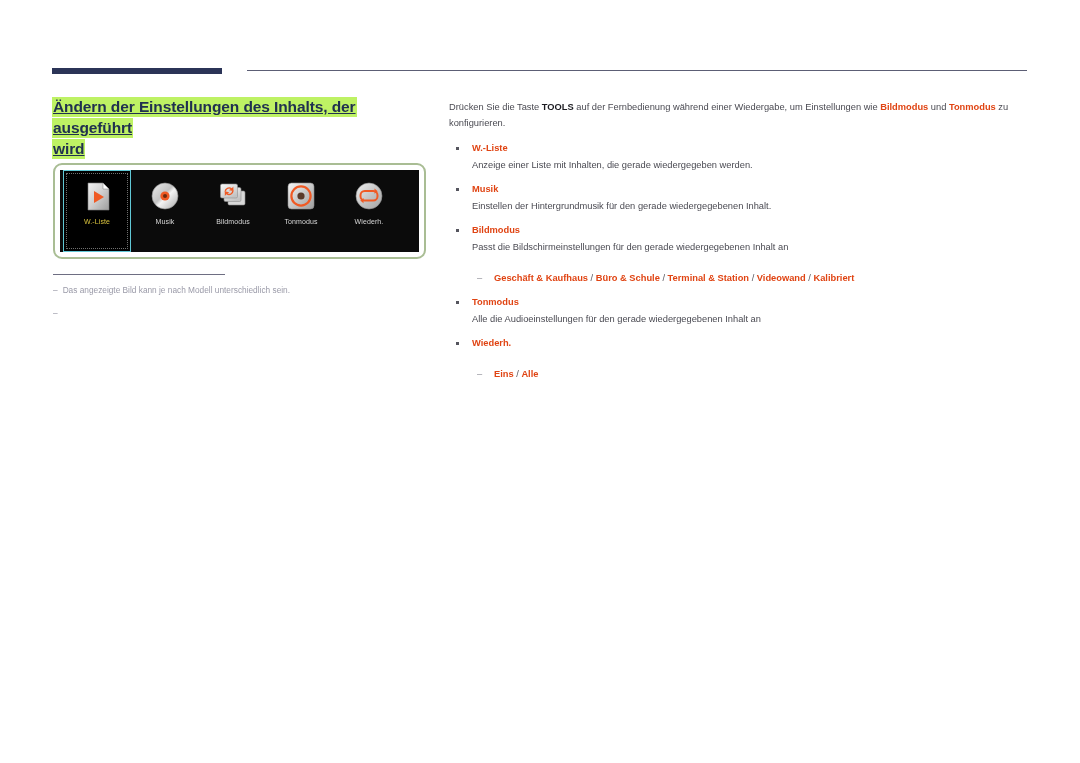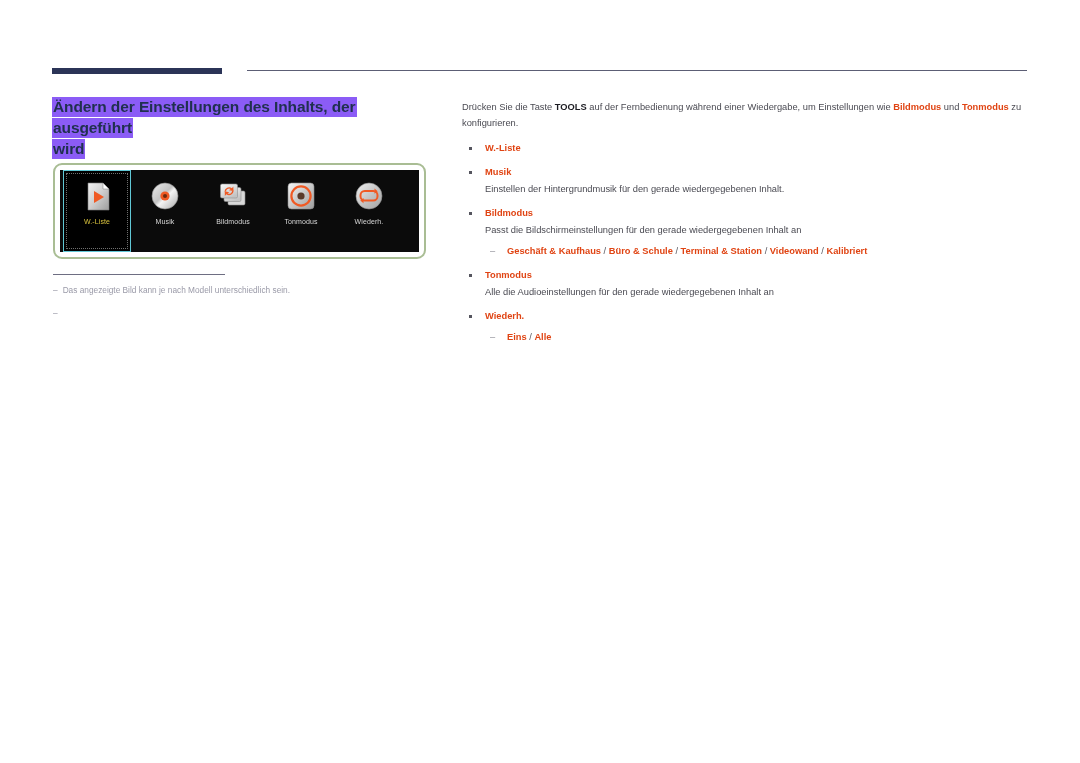--- a/index.html
+++ b/index.html
@@ -44,24 +44,25 @@
   }
   .page-title {
     font-size: 15.5px;
     font-weight: bold;
     color: #20304f;
     line-height: 21px;
     margin: 0;
     letter-spacing: -0.1px;
   }
   .page-title .hl {
-    background: #8b5cf6;
+    background: #bef264;
     box-decoration-break: clone;
     -webkit-box-decoration-break: clone;
     padding: 1px 1px 2px 1px;
+    text-decoration: underline;
   }
 
   
   .device-frame {
     position: absolute;
     left: 53px;
     top: 163px;
     width: 373px;
     height: 96px;
     border: 2px solid #a9bd94;
@@ -153,21 +154,21 @@
     flex: 0 0 auto;
   }
   .note b {
     color: #3b3b45;
     font-weight: bold;
   }
 
   
   .right-col {
     position: absolute;
-    left: 462px;
+    left: 449px;
     top: 99px;
     width: 575px;
   }
   .intro {
     font-size: 9.3px;
     color: #4a4a52;
     line-height: 16px;
     margin: 0 0 10px 0;
   }
   .intro .kw {
@@ -205,21 +206,21 @@
     line-height: 15px;
   }
   .item-desc {
     font-size: 9.3px;
     color: #4a4a52;
     line-height: 16px;
     margin-top: 1px;
   }
   ul.lvl2 {
     list-style: none;
-    margin: 6px 0 0 0;
+    margin: 16px 0 0 0;
     padding: 0;
   }
   ul.lvl2 > li {
     position: relative;
     padding-left: 22px;
     font-size: 9.3px;
     font-weight: bold;
     color: #e04413;
     line-height: 15px;
   }
@@ -360,20 +361,21 @@
   </div>
 </div>
 
 <div class="right-col">
   <p class="intro"><span>Drücken Sie die Taste </span><span class="tools">TOOLS</span><span> auf der Fernbedienung während einer Wiedergabe, um Einstellungen wie </span><span class="kw">Bildmodus</span><span> und </span><span class="kw">Tonmodus</span><span> zu konfigurieren.</span></p>
 
   <ul class="lvl1">
 
     <li>
       <div class="item-title">W.-Liste</div>
+      <div class="item-desc">Anzeige einer Liste mit Inhalten, die gerade wiedergegeben werden.</div>
     </li>
 
     <li>
       <div class="item-title">Musik</div>
       <div class="item-desc">Einstellen der Hintergrundmusik für den gerade wiedergegebenen Inhalt.</div>
     </li>
 
     <li>
       <div class="item-title">Bildmodus</div>
       <div class="item-desc">Passt die Bildschirmeinstellungen für den gerade wiedergegebenen Inhalt an</div>

